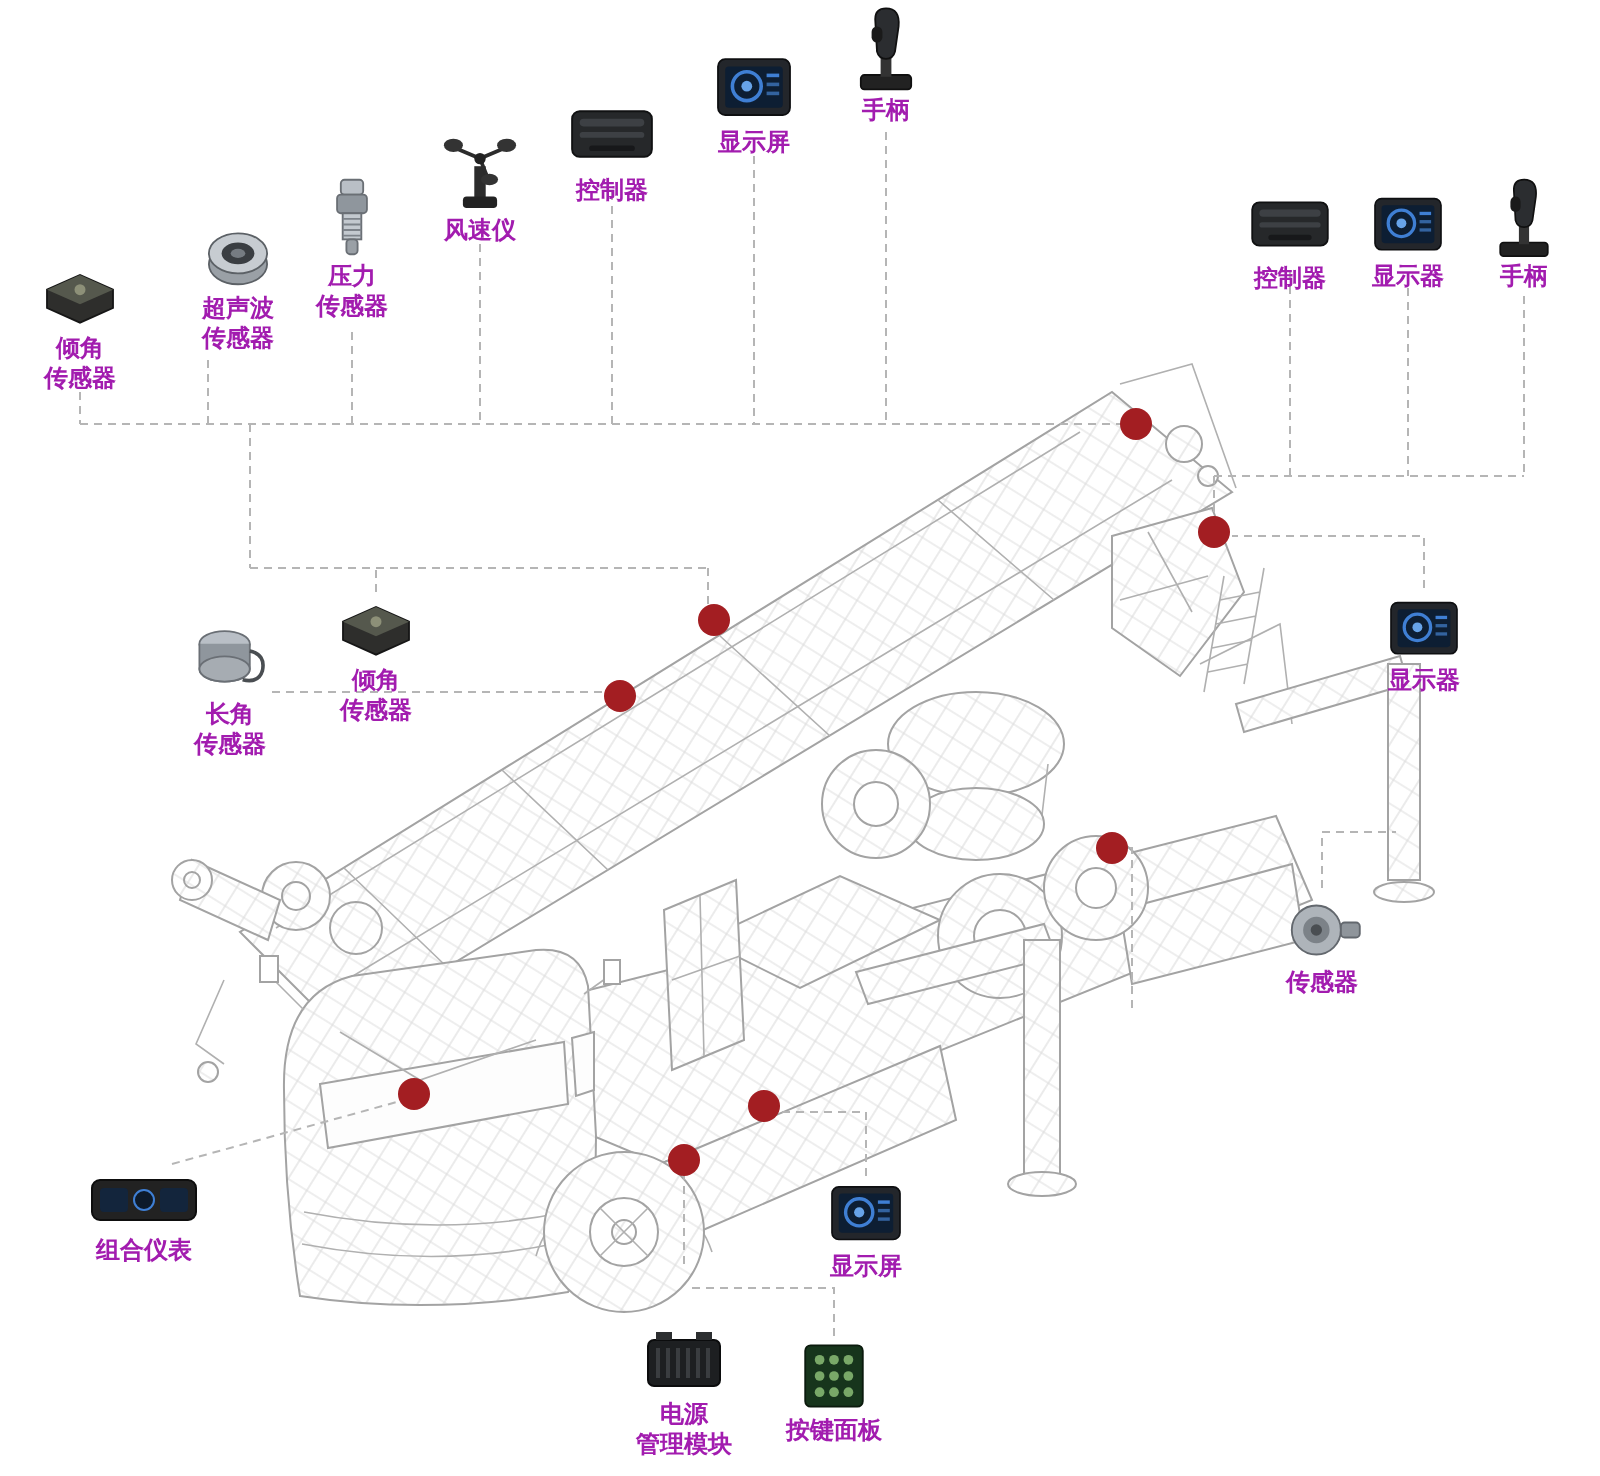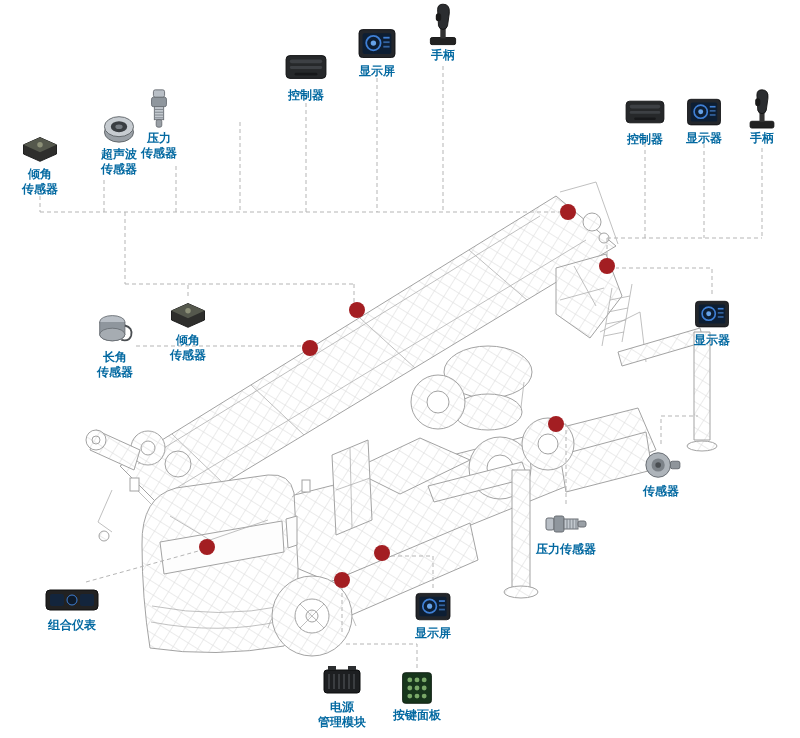--- a/index.html
+++ b/index.html
@@ -7,21 +7,21 @@
     position:relative;width:800px;height:738px;background:#fff;overflow:hidden;
     font-family:"DejaVu Sans","Liberation Sans",sans-serif;
   }
   #base-svg{position:absolute;left:0;top:0;}
   .comp{
     position:absolute;width:70px;display:flex;flex-direction:column;
     align-items:center;gap:2px;z-index:5;
   }
   .comp.wide{width:86px;}
   .lbl{
-    font-size:12px;font-weight:600;color:#0369a1;text-align:center;
+    font-size:12px;font-weight:600;color:#a21caf;text-align:center;
     line-height:1.25;white-space:pre-line;
   }
   .dashedline{stroke:#b5b5b5;stroke-width:1;fill:none;stroke-dasharray:4 3;}
   .truck{stroke:#a3a3a3;stroke-width:1;fill:url(#meshDiag);}
   .truck-thin{stroke:#b0b0b0;stroke-width:0.8;fill:none;}
   .wheel-inner{fill:#ffffff;stroke:#a3a3a3;}
   .dot{fill:#a31e22;stroke:none;}
 </style>
 </head>
 <body>
@@ -244,26 +244,32 @@
     <span class="lbl">倾角
 传感器</span>
   </div>
   <div class="comp" style="left:84px;top:112px">
     <svg width="40" height="33" viewBox="0 0 44 36">
         <use href="#sym-ultra"></use>
       </svg>
     <span class="lbl">超声波
 传感器</span>
   </div>
-  <div class="comp" style="left:124px;top:88px">
+  <div class="comp" style="left:141px;top:88px">
     <svg width="30" height="41" viewBox="0 0 32 44">
         <use href="#sym-pressure"></use>
       </svg>
     <span class="lbl">压力
 传感器</span>
+  </div>
+  <div class="comp" style="left:205px;top:64px">
+    <svg width="38" height="42" viewBox="0 0 40 44">
+        <use href="#sym-anemo"></use>
+      </svg>
+    <span class="lbl">风速仪</span>
   </div>
   <div class="comp" style="left:271px;top:48px">
     <svg width="46" height="38" viewBox="0 0 48 40">
         <use href="#sym-controller"></use>
       </svg>
     <span class="lbl">控制器</span>
   </div>
   <div class="comp" style="left:342px;top:26px">
     <svg width="44" height="36" viewBox="0 0 48 40">
         <use href="#sym-display"></use>
@@ -301,26 +307,20 @@
         <use href="#sym-display"></use>
       </svg>
     <span class="lbl">显示器</span>
   </div>
   <div class="comp" style="left:626px;top:448px">
     <svg width="42" height="34" viewBox="0 0 44 36">
         <use href="#sym-sensor"></use>
       </svg>
     <span class="lbl">传感器</span>
   </div>
-  <div class="comp wide" style="left:523px;top:508px">
-    <svg width="44" height="32" viewBox="0 0 44 32">
-        <use href="#sym-pressure-h"></use>
-      </svg>
-    <span class="lbl">压力传感器</span>
-  </div>
 
   <div class="comp" style="left:398px;top:590px">
     <svg width="42" height="34" viewBox="0 0 48 40">
         <use href="#sym-display"></use>
       </svg>
     <span class="lbl">显示屏</span>
   </div>
   <div class="comp" style="left:307px;top:662px">
     <svg width="44" height="36" viewBox="0 0 44 36">
         <use href="#sym-power"></use>

